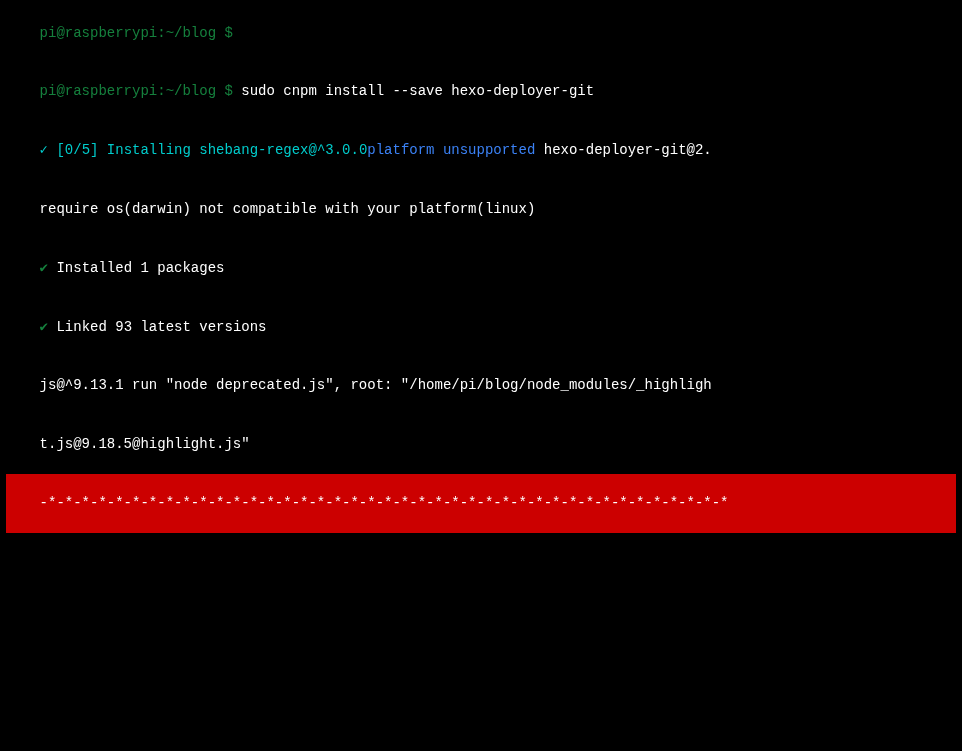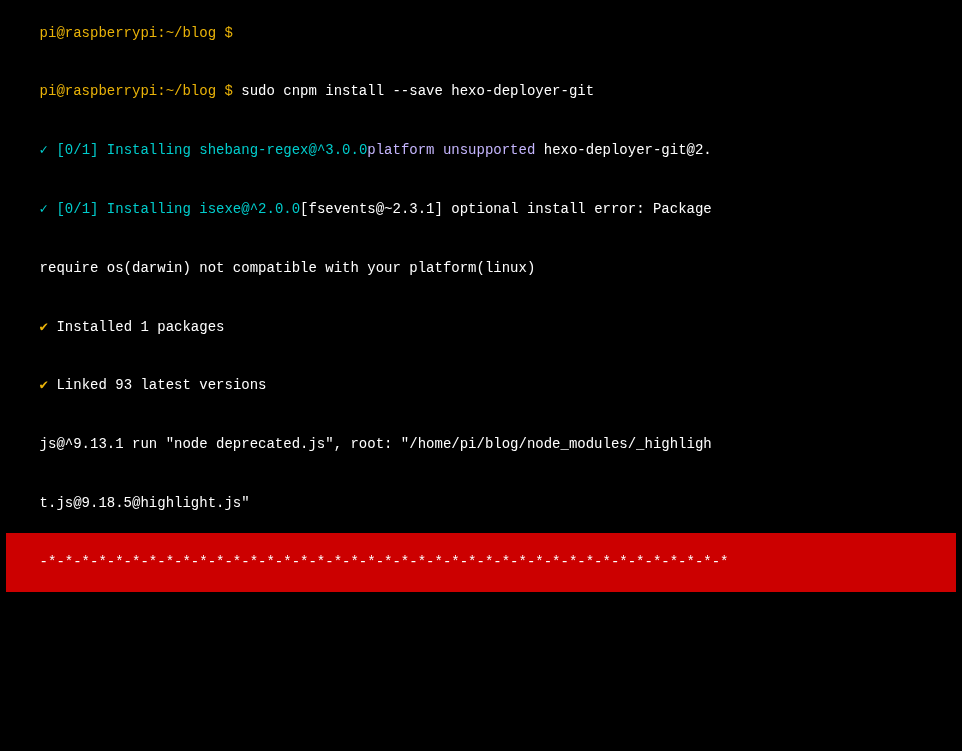--- a/index.html
+++ b/index.html
@@ -13,23 +13,23 @@
       overflow-x: hidden;
     }
     .terminal {
       padding: 4px 6px;
       line-height: 1.4;
     }
     .line {
       white-space: pre-wrap;
       word-break: break-all;
     }
-    .green { color: #eab308; }
+    .green { color: #15803d; }
     .cyan { color: #00cccc; }
-    .orange { color: #c4b5fd; text-align: right; }
+    .orange { color: #3b82f6; text-align: right; }
     .white { color: #ffffff; margin-top: 10px; }
     .separator {
       display: block;
       background-color: #cc0000;
       color: #ffffff;
       width: 100%;
     }
   </style>
 </head>
 <body>
@@ -38,26 +38,23 @@
 
   <div class="line">
     <span class="green">pi@raspberrypi:~/blog $</span>
   </div>
 
   <div class="line">
     <span class="green">pi@raspberrypi:~/blog $</span><span class="white"> sudo cnpm install --save hexo-deployer-git</span>
   </div>
 
   <div class="line">
-    <span class="cyan">✓ [0/1] Installing shebang-regex@^3.0.0</span><span class="orange">platform unsupported</span><span class="white"> hexo-deployer-git@2.</span>
+    <span class="cyan">✓ [0/5] Installing shebang-regex@^3.0.0</span><span class="orange">platform unsupported</span><span class="white"> hexo-deployer-git@2.</span>
   </div>
 
-  <div class="line">
-    <span class="cyan">✓ [0/1] Installing isexe@^2.0.0</span><span class="white">[fsevents@~2.3.1] optional install error: Package</span>
-  </div>
   <div class="line">
     <span class="white">require os(darwin) not compatible with your platform(linux)</span>
   </div>
 
   <div class="line">
     <span class="green">✔</span><span class="white"> Installed 1 packages</span>
   </div>
 
   <div class="line">
     <span class="green">✔</span><span class="white"> Linked 93 latest versions</span>

